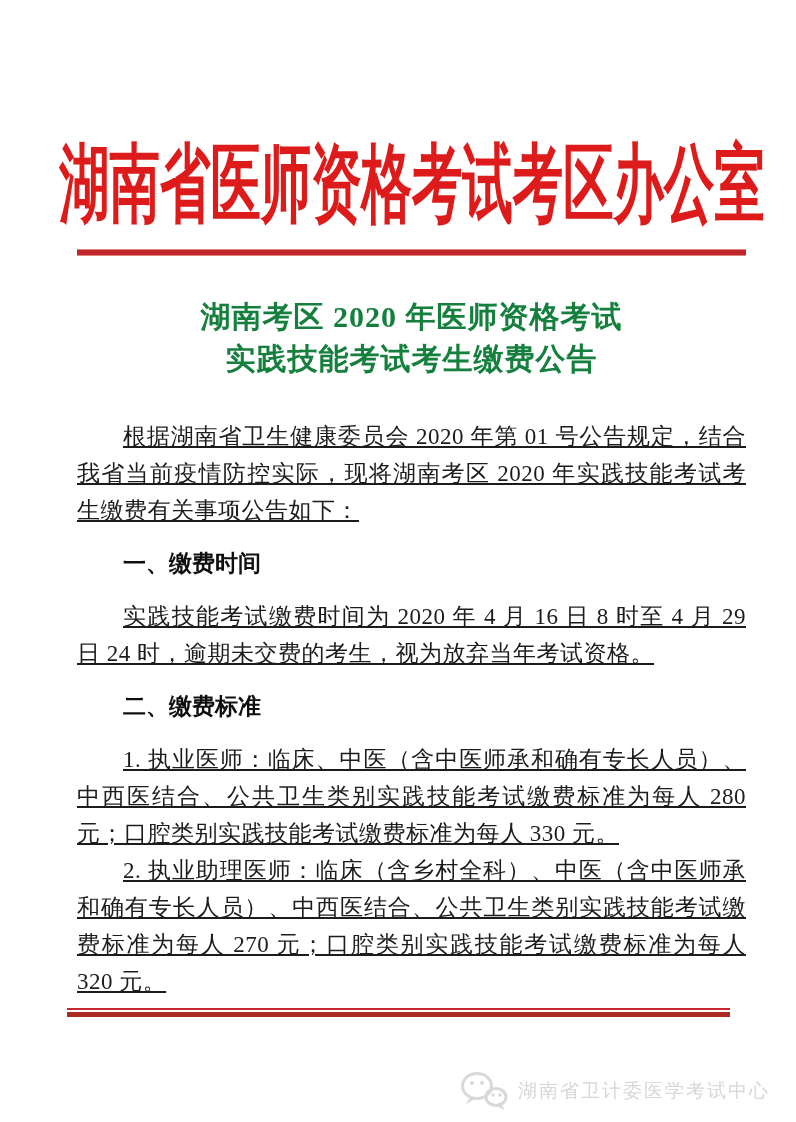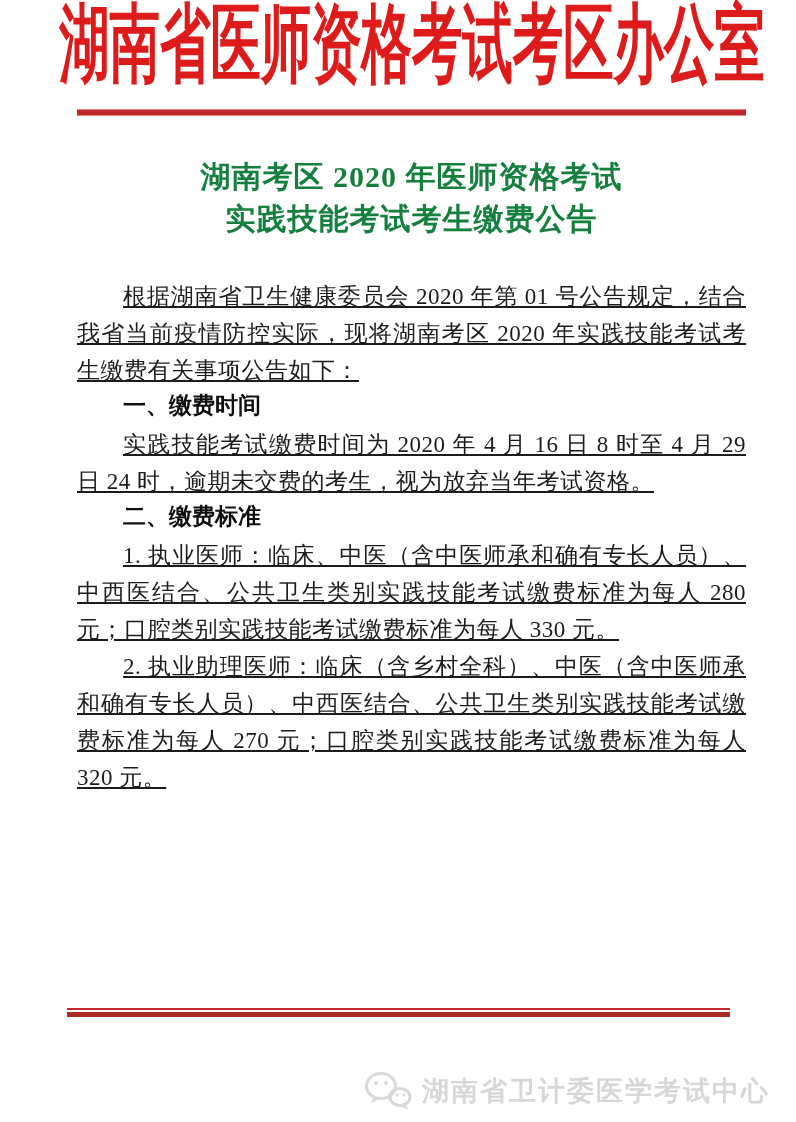--- a/index.html
+++ b/index.html
@@ -16,20 +16,21 @@
     overflow: hidden;
     font-family: "Liberation Serif", "DejaVu Serif", serif;
     color: #1c1c1c;
   }
   .content {
     margin-left: 77px;
     width: 669px;
   }
   
   .banner {
+    margin-top: 140px;
     height: 88px;
     display: flex;
     justify-content: center;
     align-items: center;
     overflow: visible;
   }
   .banner-text {
     font-size: 84px;
     line-height: 88px;
     font-weight: bold;
@@ -72,24 +73,24 @@
     text-align: justify;
   }
   .para {
     text-indent: 2em;
     margin: 0;
     letter-spacing: 0.5px;
     text-decoration: underline;
   }
   .heading {
     text-indent: 2em;
-    margin: 0 0;
+    margin: 16px 0;
     font-weight: bold;
     color: #0f0f0f;
-    font-family: Liberation Mono, monospace;
+    font-family: Liberation Serif, serif;
     font-size: 23px;
   }
   
   .rule-bottom {
     position: absolute;
     left: 67px;
     width: 663px;
     top: 1008px;
   }
   .rule-bottom .thin {
@@ -109,22 +110,22 @@
     display: flex;
     align-items: center;
     gap: 10px;
   }
   .footer-icon {
     width: 48px;
     height: 42px;
     flex: 0 0 auto;
   }
   .footer-name {
-    font-size: 27px;
-    font-weight: bold;
+    font-size: 19px;
+    font-weight: normal;
     color: #d7d7d7;
     letter-spacing: 2px;
     font-family: "Liberation Sans", "DejaVu Sans", sans-serif;
     text-shadow: 0 1px 0 #ffffff;
   }
 </style>
 </head>
 <body>
 
 <div class="page">

